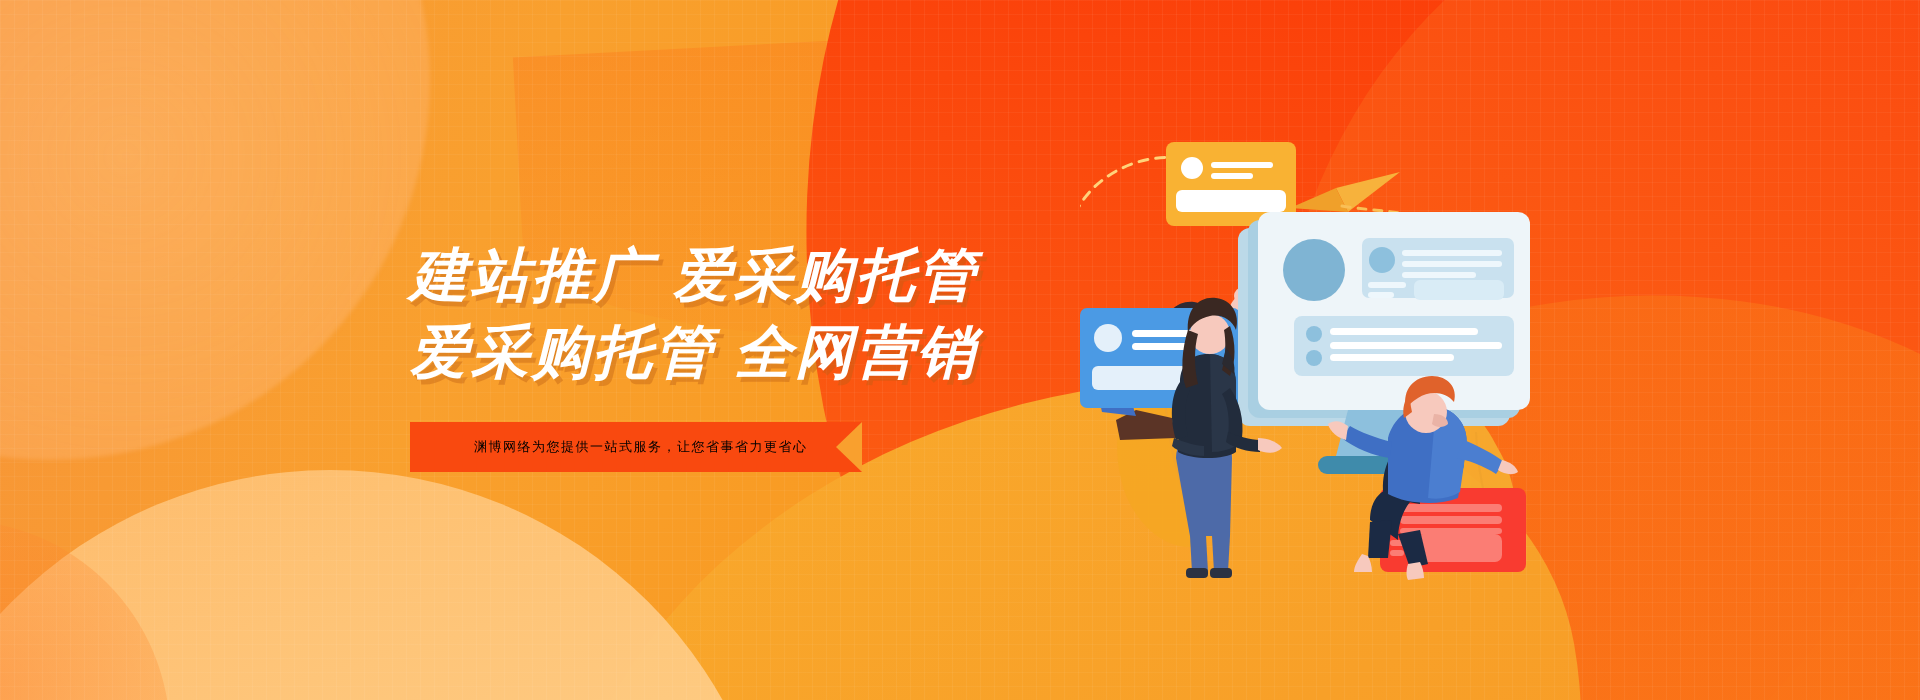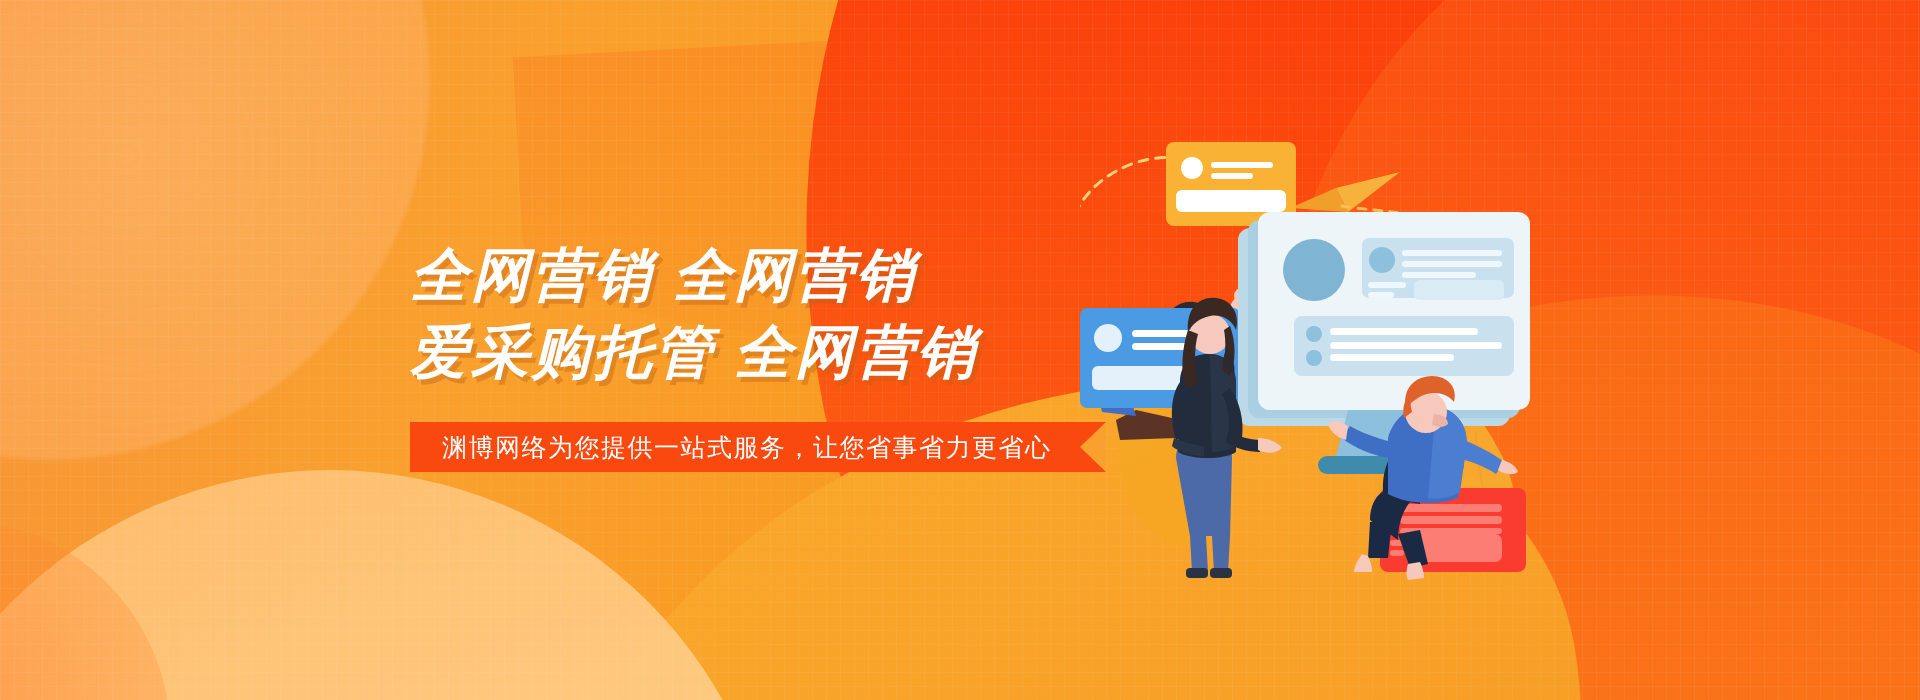--- a/index.html
+++ b/index.html
@@ -102,25 +102,26 @@
   .ribbon {
     margin-top: 32px;
     position: relative;
     display: inline-block;
     height: 50px;
     background: #f9490f;
     padding: 0 54px 0 32px;
     box-sizing: border-box;
   }
   .ribbon-text {
-    font-size: 25px;
-    color: #ffffff;
+    font-size: 13px;
+    color: #000000;
     line-height: 50px;
     letter-spacing: 1.5px;
     white-space: nowrap;
+    margin-left: 32px;
   }
   .ribbon-notch {
     position: absolute;
     right: 0; top: 0;
     width: 26px; height: 50px;
     background: linear-gradient(90deg, rgba(249,73,15,0) 0%, rgba(249,73,15,0) 100%);
   }
   .ribbon-notch::after {
     content: "";
     position: absolute;
@@ -277,21 +278,21 @@
         <circle cx="346" cy="292" r="21" fill="#f7c9bd"></circle>
         <path d="M326 288 C322 270 334 256 352 256 C368 256 378 268 374 282 C366 272 350 270 338 278 C332 282 328 285 326 288 Z" fill="#e0622b"></path>
         <path d="M330 272 C324 280 322 290 324 298 L332 292 C330 284 330 277 330 272 Z" fill="#e0622b"></path>
         <path d="M354 294 C362 294 368 298 368 304 C364 308 356 308 352 304 Z" fill="#eab3a6"></path>
       </g>
 
     </svg>
   </div>
 
   <div class="copy">
-    <div class="headline">全网营销  全网营销</div>
+    <div class="headline">建站推广  爱采购托管</div>
     <div class="headline">爱采购托管   全网营销</div>
 
     <div class="ribbon">
       <span class="ribbon-text">渊博网络为您提供一站式服务，让您省事省力更省心</span>
       <span class="ribbon-notch"></span>
     </div>
   </div>
 
 </div>
 

